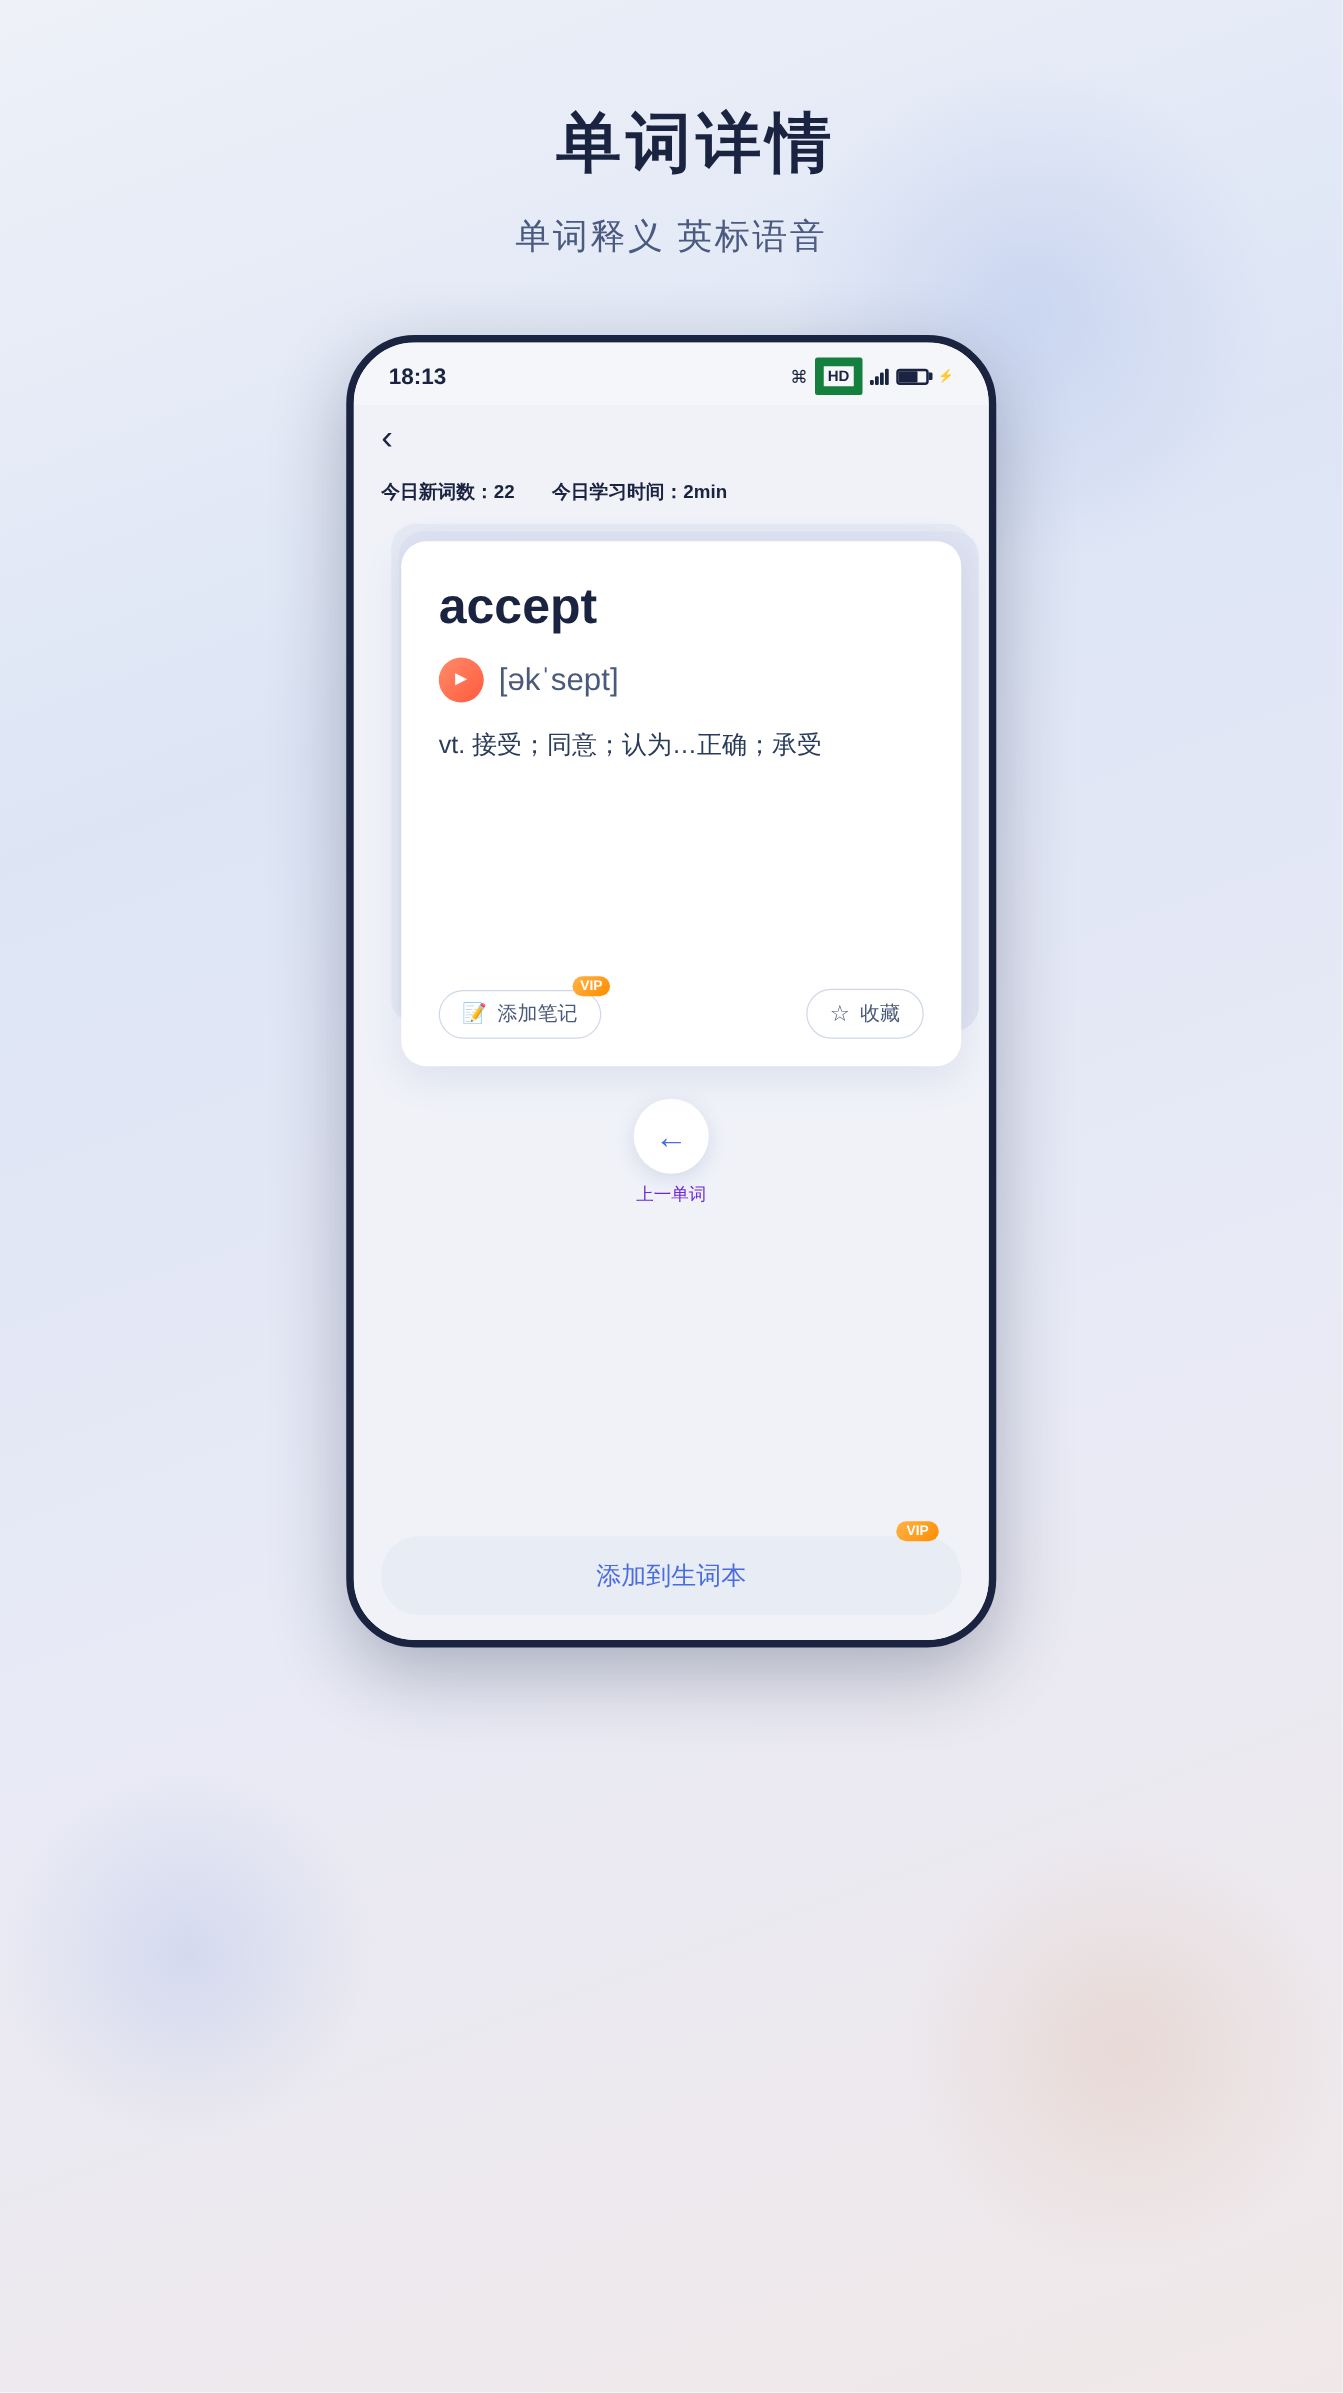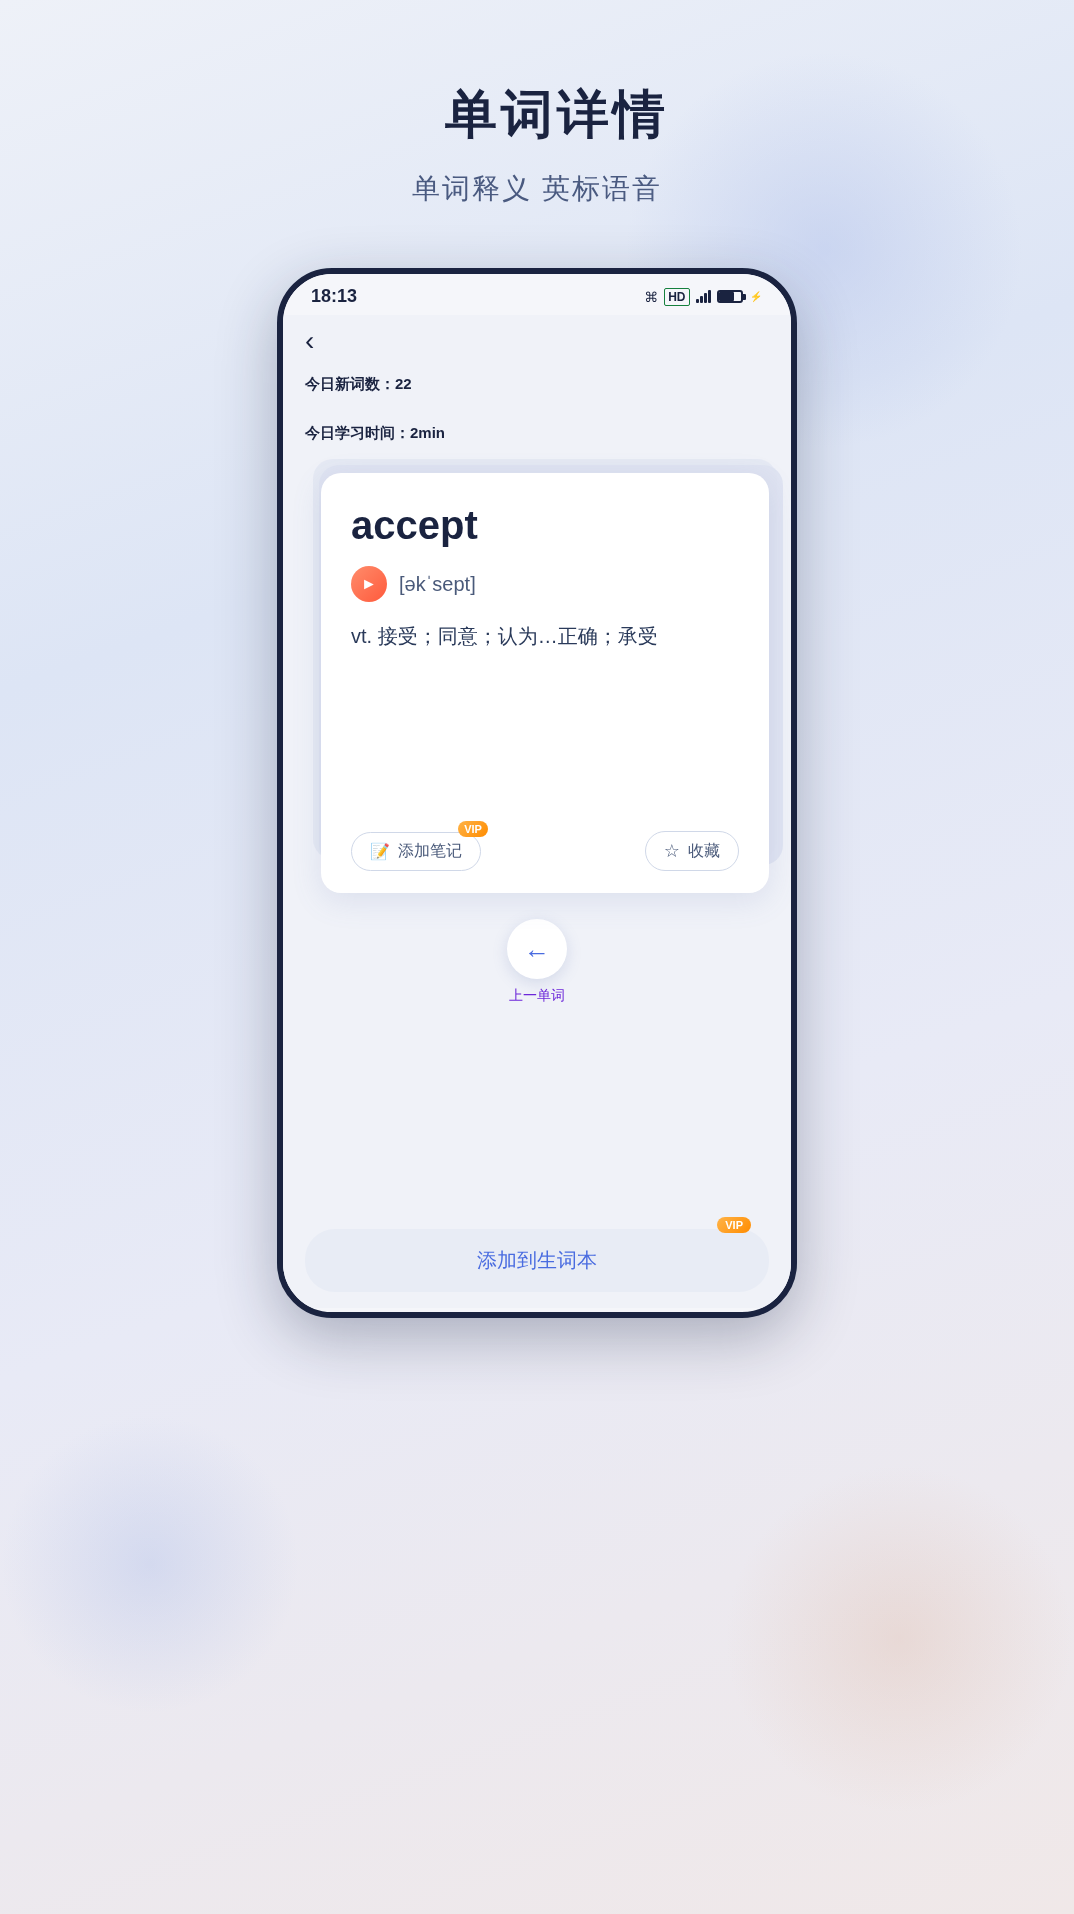--- a/index.html
+++ b/index.html
@@ -95,21 +95,21 @@
     .status-icons {
       display: flex;
       align-items: center;
       gap: 6px;
       font-size: 14px;
       color: #1a2340;
     }
     .status-hd {
       font-size: 12px;
       font-weight: 700;
-      border: 1px solid #15803d;
+      border: 7px solid #15803d;
       padding: 1px 3px;
       border-radius: 2px;
     }
     .battery {
       width: 26px;
       height: 13px;
       border: 2px solid #1a2340;
       border-radius: 3px;
       position: relative;
       display: inline-flex;
@@ -152,21 +152,20 @@
       cursor: pointer;
     }
 
     
     .stats-bar {
       display: flex;
       gap: 30px;
       padding: 8px 0 16px;
       font-size: 15px;
       color: #4a5a7a;
-      flex-direction: column;
     }
     .stat-item span {
       font-weight: 700;
       color: #1a2340;
     }
 
     
     .cards-area {
       position: relative;
       height: 430px;
@@ -222,21 +221,21 @@
       background: linear-gradient(135deg, #ff8c6b, #ff5a3c);
       border-radius: 50%;
       display: flex;
       align-items: center;
       justify-content: center;
       color: white;
       font-size: 16px;
       cursor: pointer;
     }
     .phonetic {
-      font-size: 20px;
+      font-size: 25px;
       color: #4a5a7a;
     }
     .definition {
       font-size: 20px;
       color: #2a3a5a;
       line-height: 1.6;
     }
 
     
     .card-actions {

